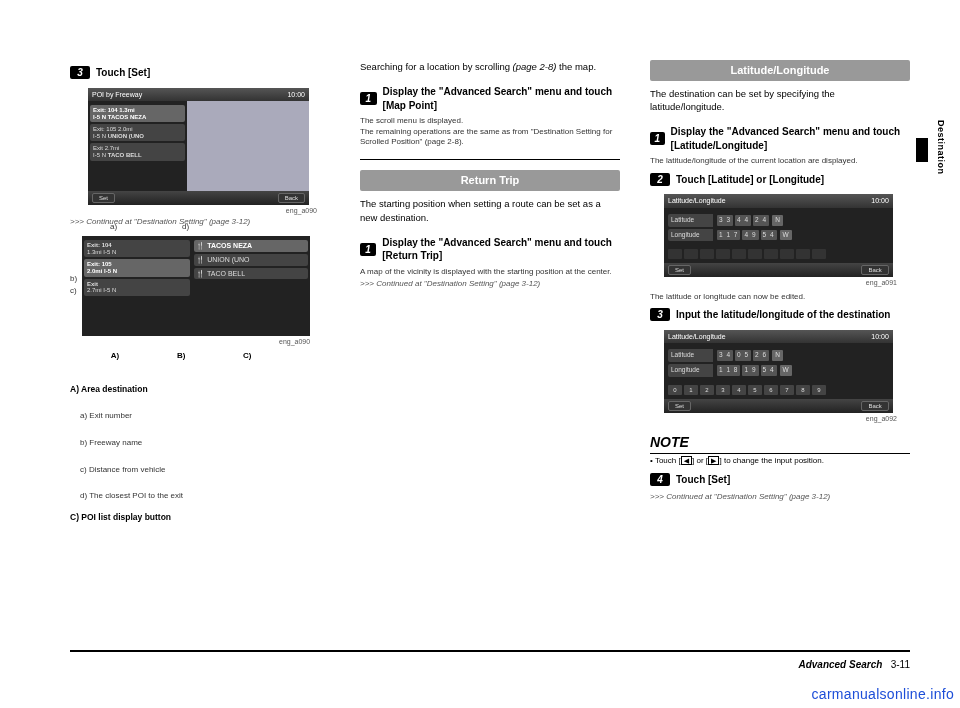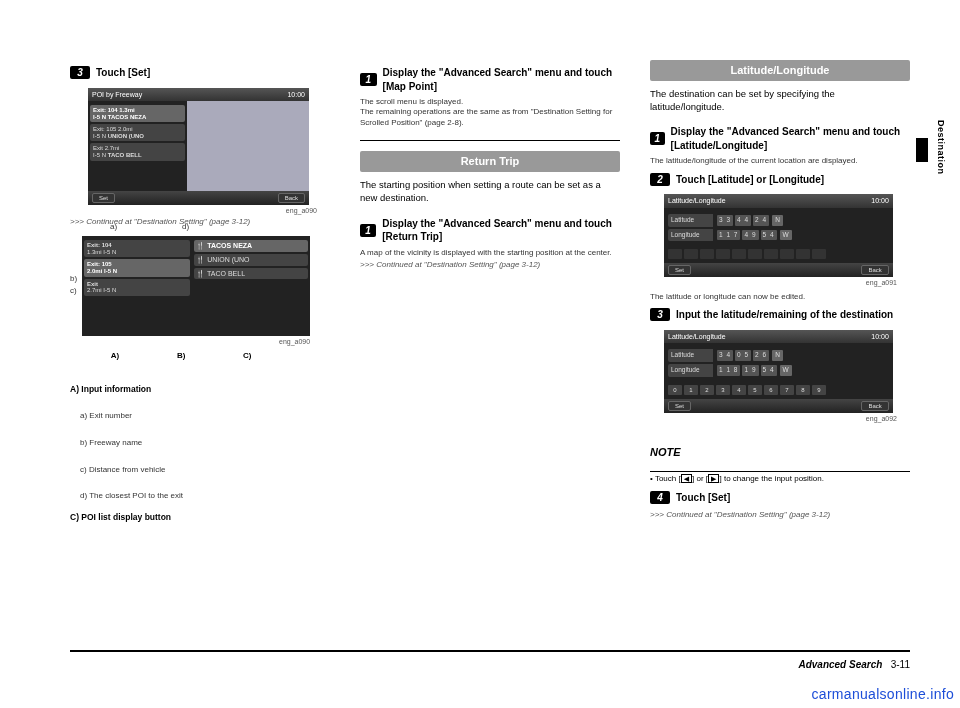--- a/index.html
+++ b/index.html
@@ -181,24 +181,24 @@
   }
   .body-text .ital { font-style: italic; }
   .small-note {
     font-size: 8px;
     color:#333;
     line-height:1.3;
   }
   .note-head {
     font-style: italic;
     font-weight: bold;
-    font-size: 11px;
+    font-size: 14px;
     border-bottom: 1px solid #000;
-    margin-top:22px;
-    padding-bottom:11px;
+    margin-top:10px;
+    padding-bottom:1px;
   }
   .note-body {
     font-size: 8px;
     margin-top:2px;
   }
   .arrow-btn {
     display:inline-block;
     border:1px solid #000;
     padding:0 2px;
     font-size:7px;
@@ -334,32 +334,35 @@
         </div>
         <div class="caption-small" style="width:92%;">eng_a090</div>
         <div class="callout-labels-bottom">
           <span>A)</span>
           <span>B)</span>
           <span>C)</span>
         </div>
       </div>
 
       <div class="deflist">
-        <div class="dt">A) Input information</div>
+        <div class="dt">A) Area destination</div>
         <div class="dd">a) Exit number</div>
         <div class="dd">b) Freeway name</div>
         <div class="dd">c) Distance from vehicle</div>
 
         <div class="dd">d) The closest POI to the exit</div>
 
         <div class="dt">C) POI list display button</div>
       </div>
     </div>
 
     <div class="col">
+      <div class="body-text">
+        <span>Searching for a location by scrolling </span><span class="ital">(page 2-8)</span><span> the map.</span>
+      </div>
       <div class="step">
         <span class="step-num">1</span>
         <span>Display the "Advanced Search" menu and touch [Map Point]</span>
       </div>
       <div class="small-note">The scroll menu is displayed.</div>
       <div class="small-note">The remaining operations are the same as from "Destination Setting for Scrolled Position" (page 2-8).</div>
 
       <hr class="mid">
 
       <div class="section-title">Return Trip</div>
@@ -427,21 +430,21 @@
         <div class="bottom">
             <span class="btn">Set</span>
             <span class="btn">Back</span>
           </div>
       </div>
       <div class="caption-small" style="width:95%;">eng_a091</div>
       <div class="small-note" style="margin-top:4px;">The latitude or longitude can now be edited.</div>
 
       <div class="step">
         <span class="step-num">3</span>
-        <span>Input the latitude/remaining of the destination</span>
+        <span>Input the latitude/longitude of the destination</span>
       </div>
 
       <div class="latlon" style="margin-left:14px; width:88%;">
         <div class="topbar">
             <span>Latitude/Longitude</span>
             <span>10:00</span>
           </div>
         <div class="fields">
           <div class="field-row">
             <span class="field-label">Latitude</span>

